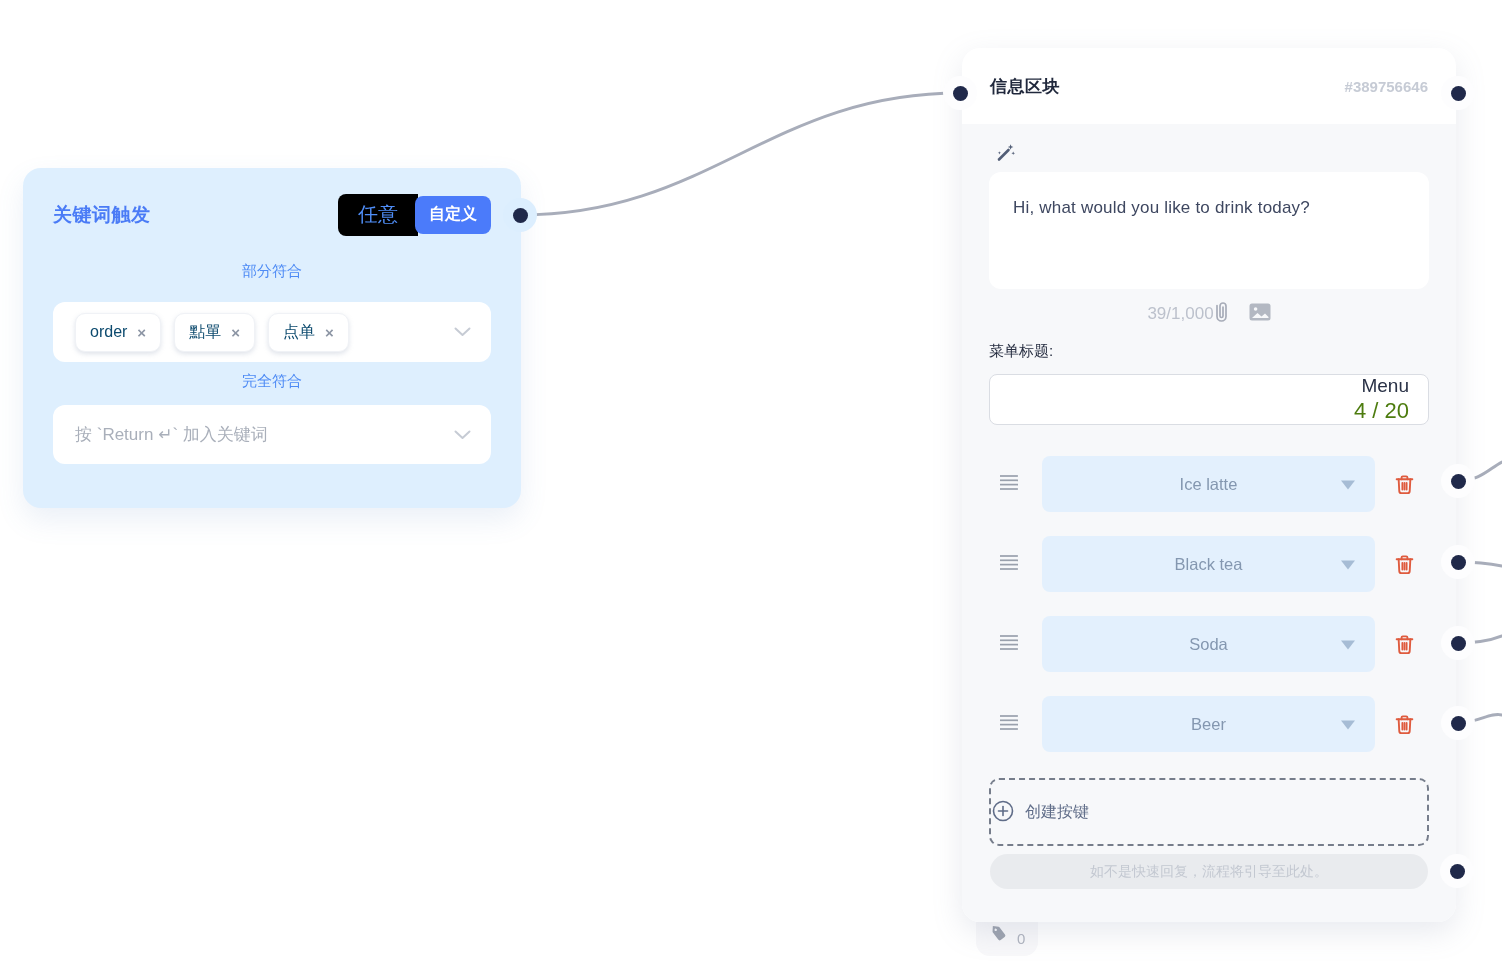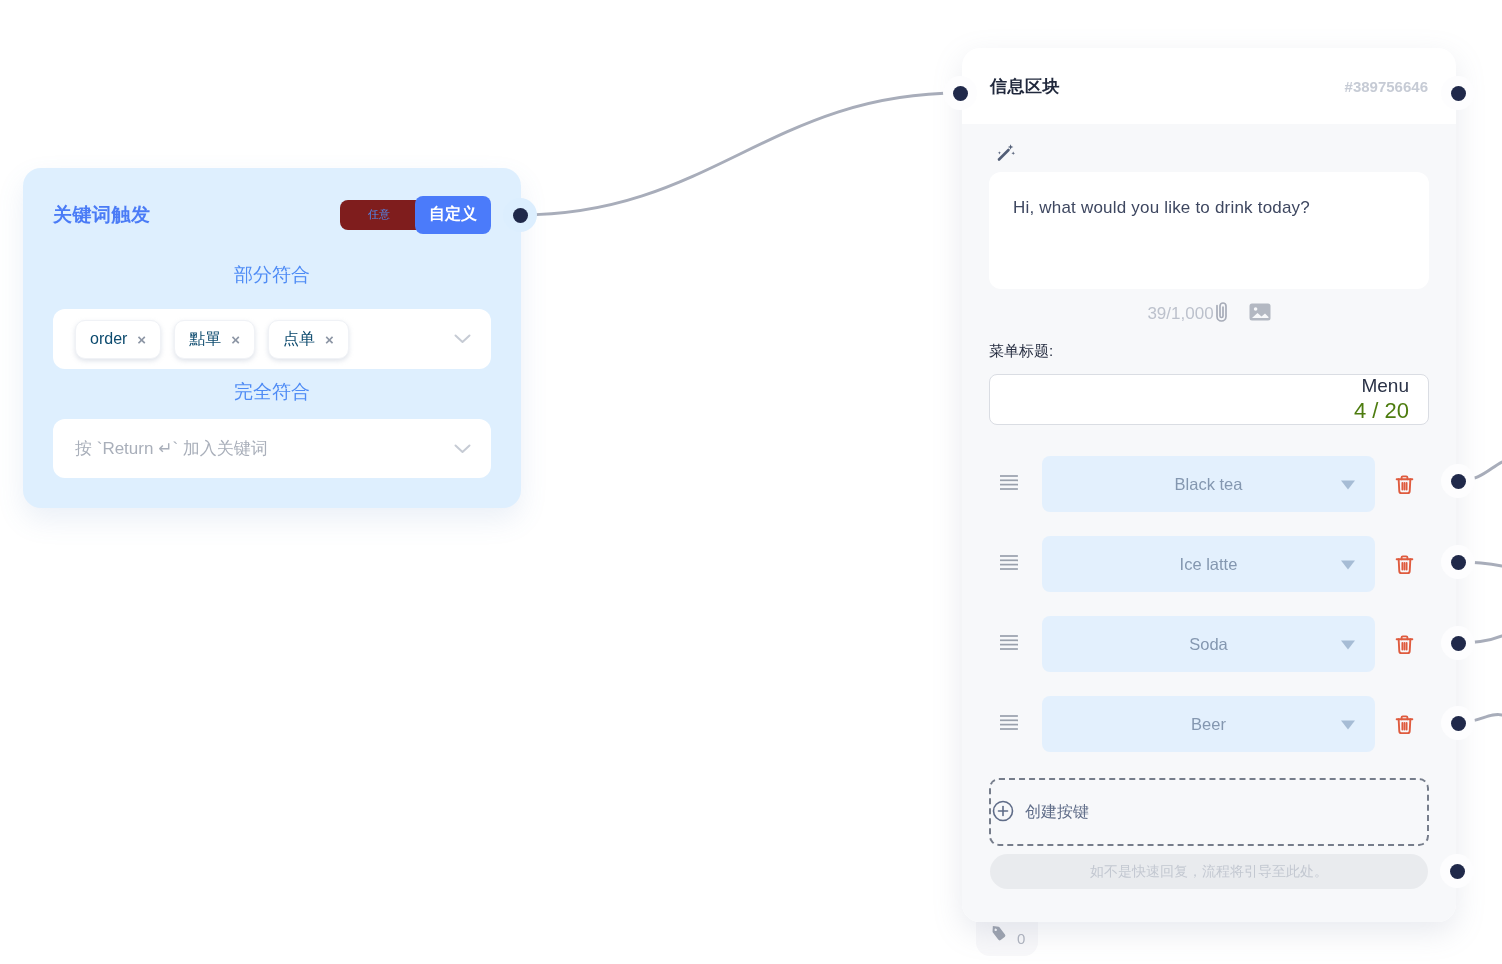--- a/index.html
+++ b/index.html
@@ -23,25 +23,25 @@
   .halo-white { background:#fdfdfe; }
 
   
   .trigger-card { position:absolute; left:23px; top:168px; width:498px; height:340px;
     background:#deeffe; border-radius:18px; padding:0 30px; z-index:1;
     box-shadow:0 12px 28px rgba(90,130,190,0.12);text-align:center; }
   .trigger-header { display:flex; justify-content:space-between; align-items:center;
     margin-top:30px; height:34px; }
   .trigger-title { color:#4a7bf6; font-size:19px; font-weight:700; letter-spacing:0.5px; }
   .tab-group { display:flex; align-items:center; }
-  .tab-inactive { background:#7f1d1d; color:#4f8df6; font-size:11px;
-    padding:7px 28px 8px; border-radius:8px 0 0 8px; cursor:pointer; }
+  .tab-inactive { background:#000000; color:#4f8df6; font-size:20px;
+    padding:7px 20px 8px; border-radius:8px 0 0 8px; cursor:pointer; }
   .tab-active { background:#4b7bfa; color:#ffffff; font-size:16px; font-weight:700;
     padding:8px 14px 9px; border-radius:8px; margin-left:-3px; cursor:pointer; }
-  .field-label { color:#4e8bf5; font-size:19px; }
+  .field-label { color:#4e8bf5; font-size:15px; }
   .lbl-partial { margin-top:30px; }
   .lbl-exact { margin-top:10px; }
   .kw-field { position:relative; margin-top:21px; background:#ffffff; border-radius:12px;
     height:60px; display:flex; align-items:center; padding:0 46px 0 22px; }
   .kw-field.second { margin-top:14px; height:59px; }
   .chips { display:flex; gap:13px; }
   .chip { background:#ffffff; border:1px solid #f0f2f6; border-radius:10px;
     box-shadow:0 2px 5px rgba(140,155,180,0.28); padding:8px 14px;
     display:flex; align-items:center; gap:10px; }
   .chip-text { color:#0c4a6e; font-size:16px; }
@@ -225,21 +225,21 @@
           <svg width="20" height="17" viewBox="0 0 20 17">
               <g stroke="#99a0ac" stroke-width="1.7">
                 <line x1="1" y1="2" x2="19" y2="2"></line>
                 <line x1="1" y1="6.3" x2="19" y2="6.3"></line>
                 <line x1="1" y1="10.6" x2="19" y2="10.6"></line>
                 <line x1="1" y1="15" x2="19" y2="15"></line>
               </g>
             </svg>
         </span>
         <div class="btn-select">
-          <span class="btn-select-label">Black tea</span>
+          <span class="btn-select-label">Ice latte</span>
           <span class="btn-caret"></span>
         </div>
         <button class="trash-btn">
           <svg width="23" height="23" viewBox="0 0 22 22">
               <g fill="none" stroke="#df5b3e" stroke-width="1.8" stroke-linecap="round" stroke-linejoin="round">
                 <line x1="3.5" y1="6" x2="18.5" y2="6"></line>
                 <path d="M8.2 6 V4.4 a1.2 1.2 0 0 1 1.2 -1.2 h3.2 a1.2 1.2 0 0 1 1.2 1.2 V6"></path>
                 <path d="M5.4 6 l0.6 11.3 a2 2 0 0 0 2 1.9 h6 a2 2 0 0 0 2 -1.9 L16.6 6"></path>
                 <line x1="9" y1="9.6" x2="9" y2="15.8"></line>
                 <line x1="11" y1="9.6" x2="11" y2="15.8"></line>
@@ -254,21 +254,21 @@
           <svg width="20" height="17" viewBox="0 0 20 17">
               <g stroke="#99a0ac" stroke-width="1.7">
                 <line x1="1" y1="2" x2="19" y2="2"></line>
                 <line x1="1" y1="6.3" x2="19" y2="6.3"></line>
                 <line x1="1" y1="10.6" x2="19" y2="10.6"></line>
                 <line x1="1" y1="15" x2="19" y2="15"></line>
               </g>
             </svg>
         </span>
         <div class="btn-select">
-          <span class="btn-select-label">Ice latte</span>
+          <span class="btn-select-label">Black tea</span>
           <span class="btn-caret"></span>
         </div>
         <button class="trash-btn">
           <svg width="23" height="23" viewBox="0 0 22 22">
               <g fill="none" stroke="#df5b3e" stroke-width="1.8" stroke-linecap="round" stroke-linejoin="round">
                 <line x1="3.5" y1="6" x2="18.5" y2="6"></line>
                 <path d="M8.2 6 V4.4 a1.2 1.2 0 0 1 1.2 -1.2 h3.2 a1.2 1.2 0 0 1 1.2 1.2 V6"></path>
                 <path d="M5.4 6 l0.6 11.3 a2 2 0 0 0 2 1.9 h6 a2 2 0 0 0 2 -1.9 L16.6 6"></path>
                 <line x1="9" y1="9.6" x2="9" y2="15.8"></line>
                 <line x1="11" y1="9.6" x2="11" y2="15.8"></line>

